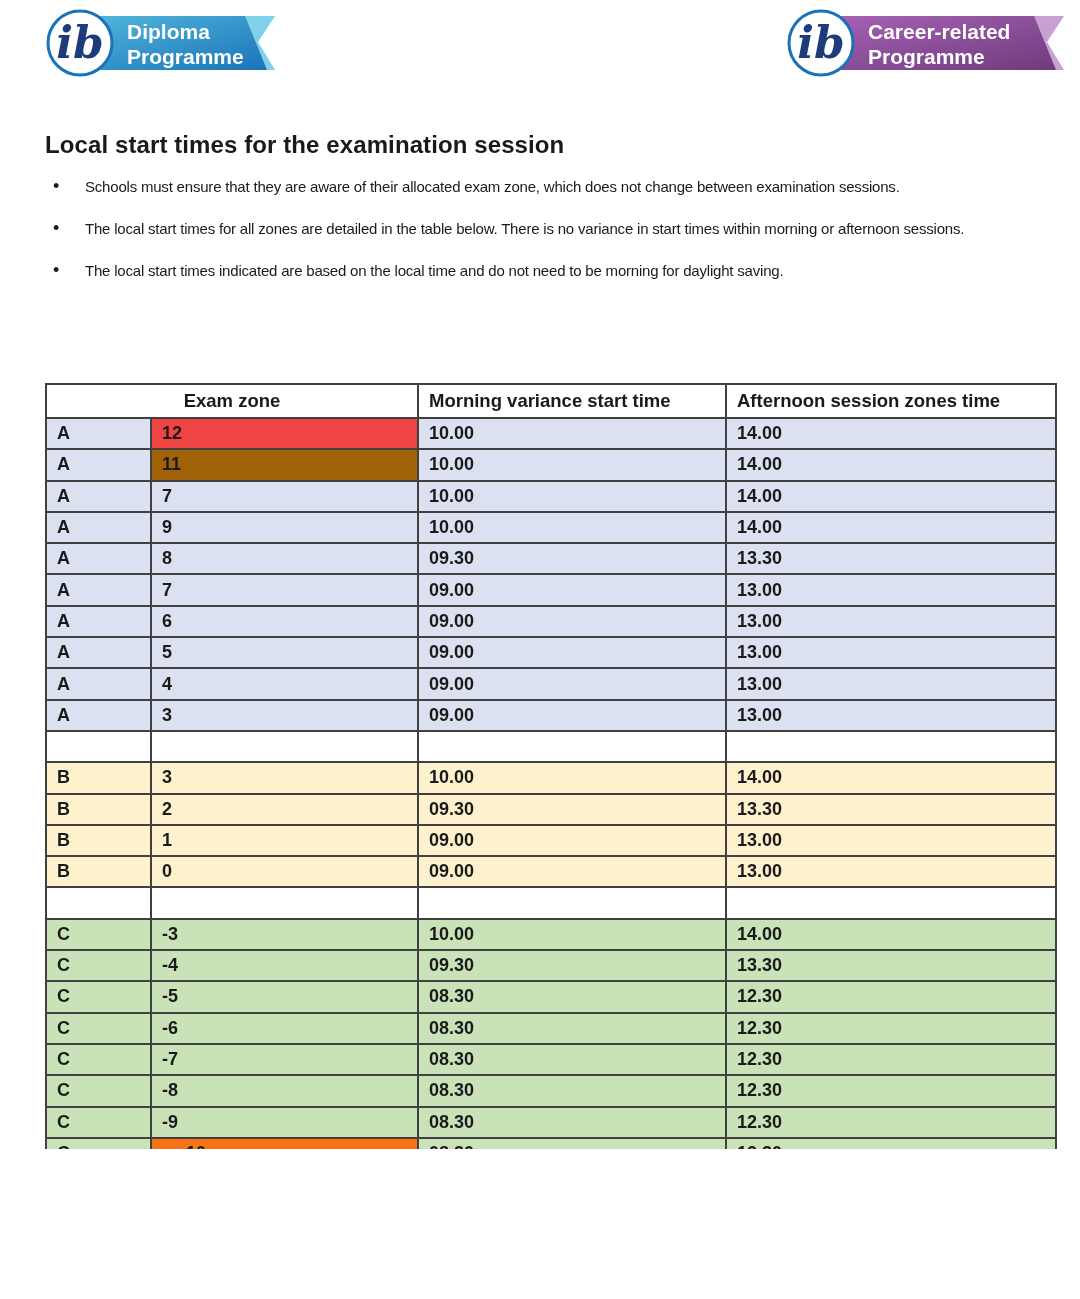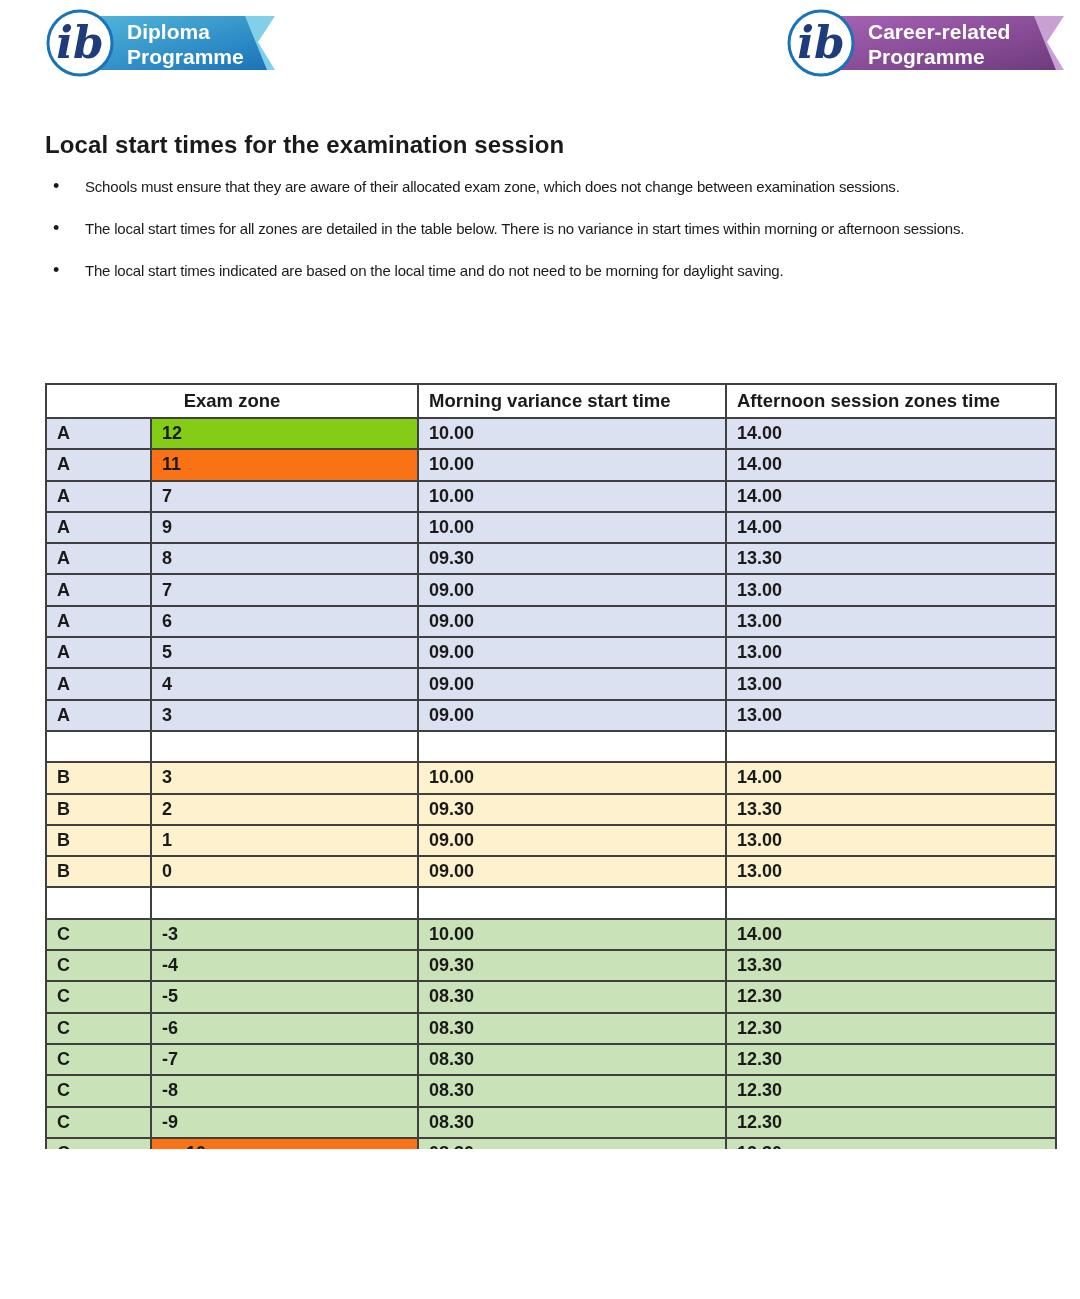--- a/index.html
+++ b/index.html
@@ -126,27 +126,27 @@
       <thead>
         <tr>
           <th class="th-zone" colspan="2">Exam zone</th>
           <th>Morning variance start time</th>
           <th>Afternoon session zones time</th>
         </tr>
       </thead>
       <tbody>
           <tr>
             <td style="background: rgb(219, 225, 240);">A</td>
-            <td style="background: #84cc16;">12</td>
-            <td style="background: rgb(219, 225, 240);">10.00</td>
-            <td style="background: rgb(219, 225, 240);">14.00</td>
-          </tr>
-          <tr>
-            <td style="background: rgb(219, 225, 240);">A</td>
-            <td style="background: #f97316;">11</td>
+            <td style="background: #ef4444;">12</td>
+            <td style="background: rgb(219, 225, 240);">10.00</td>
+            <td style="background: rgb(219, 225, 240);">14.00</td>
+          </tr>
+          <tr>
+            <td style="background: rgb(219, 225, 240);">A</td>
+            <td style="background: #a16207;">11</td>
             <td style="background: rgb(219, 225, 240);">10.00</td>
             <td style="background: rgb(219, 225, 240);">14.00</td>
           </tr>
           <tr>
             <td style="background: rgb(219, 225, 240);">A</td>
             <td style="background: rgb(219, 225, 240);">7</td>
             <td style="background: rgb(219, 225, 240);">10.00</td>
             <td style="background: rgb(219, 225, 240);">14.00</td>
           </tr>
           <tr>

